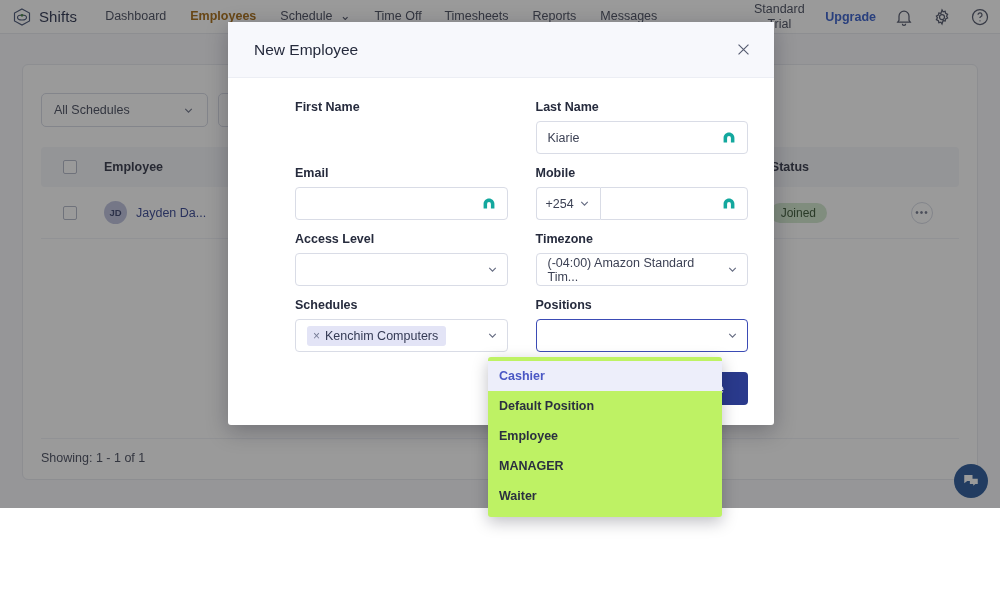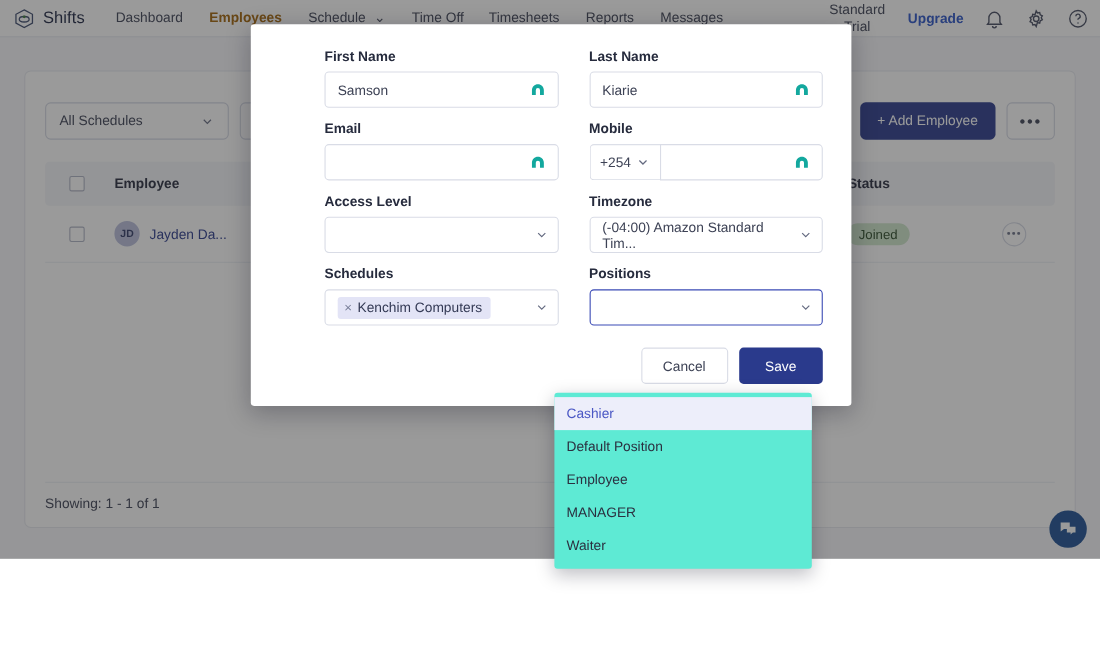--- a/index.html
+++ b/index.html
@@ -216,26 +216,27 @@
   }
   .btn-save {
     height: 33px; padding: 0 24px; font-size: 12.5px;
     border: none; border-radius: 4px; background: #2a3a8c; color: #fff;
     display: flex; align-items: center;
   }
 
   
   #positions-menu {
     position: absolute;
-    left: 504px; top: 357px; width: 234px;
-    background: #5eead4;
+    left: 488px; top: 357px; width: 234px;
+    background: #bef264;
     border-radius: 3px;
     box-shadow: 0 5px 16px rgba(10,12,30,.26);
     padding: 4px 0 6px 0;
     z-index: 40;
+    font-weight: bold;
   }
   .opt {
     height: 30px; display: flex; align-items: center;
     padding: 0 0 0 11px; font-size: 12.5px; color: #2b3040;
   }
   .opt.selected { background: #edeefa; color: #4a57c4; }
 </style>
 </head>
 <body>
 
@@ -288,21 +289,20 @@
     <div class="content-card">
 
       <div class="toolbar">
         <div class="select-pill">
           <span>All Schedules</span>
           <svg class="chev" viewBox="0 0 24 24" fill="none" stroke="currentColor" stroke-width="2">
               <path d="M6 9l6 6 6-6"></path>
             </svg>
         </div>
         <div class="search-pill"></div>
-        <div class="btn-primary">+ Add Employee</div>
         <div class="btn-ghost">•••</div>
       </div>
 
       <div class="table-head">
         <div class="tbl-cb"></div>
         <div class="th-employee">Employee</div>
         <div class="th-status">Status</div>
       </div>
 
       <div class="table-row">
@@ -320,32 +320,34 @@
       <svg viewBox="0 0 24 24" width="18" height="18" fill="#ffffff">
         <path d="M3 4h11v8H7l-4 3z"></path>
         <path d="M10.5 9H21v7h-3.2l-2.8 2.4V16h-4.5z" fill="#ffffff"></path>
       </svg>
     </div>
   </div>
 
   <div id="scrim"></div>
 
   <div id="modal">
+    <div class="modal-head">
+      <div class="modal-title">New Employee</div>
+      <div class="modal-close">
+        <svg viewBox="0 0 24 24" width="17" height="17" fill="none" stroke="currentColor" stroke-width="1.6">
+            <path d="M5 5l14 14M19 5L5 19"></path>
+          </svg>
+      </div>
+    </div>
 
     <div class="modal-body">
       <div class="grid">
 
         <div class="field">
           <label class="field-label">First Name</label>
-          <div class="input">
-            <span class="val">Samson</span>
-            <svg class="nordpass" viewBox="0 0 24 24">
-                <path d="M12 5.5c3.6 0 6.5 2.9 6.5 6.5v5.3h-4.2V12a2.3 2.3 0 0 0-4.6 0v5.3H5.5V12c0-3.6 2.9-6.5 6.5-6.5z" fill="#13a89e"></path>
-              </svg>
-          </div>
         </div>
 
         <div class="field">
           <label class="field-label">Last Name</label>
           <div class="input">
             <span class="val">Kiarie</span>
             <svg class="nordpass" viewBox="0 0 24 24">
                 <path d="M12 5.5c3.6 0 6.5 2.9 6.5 6.5v5.3h-4.2V12a2.3 2.3 0 0 0-4.6 0v5.3H5.5V12c0-3.6 2.9-6.5 6.5-6.5z" fill="#13a89e"></path>
               </svg>
           </div>

